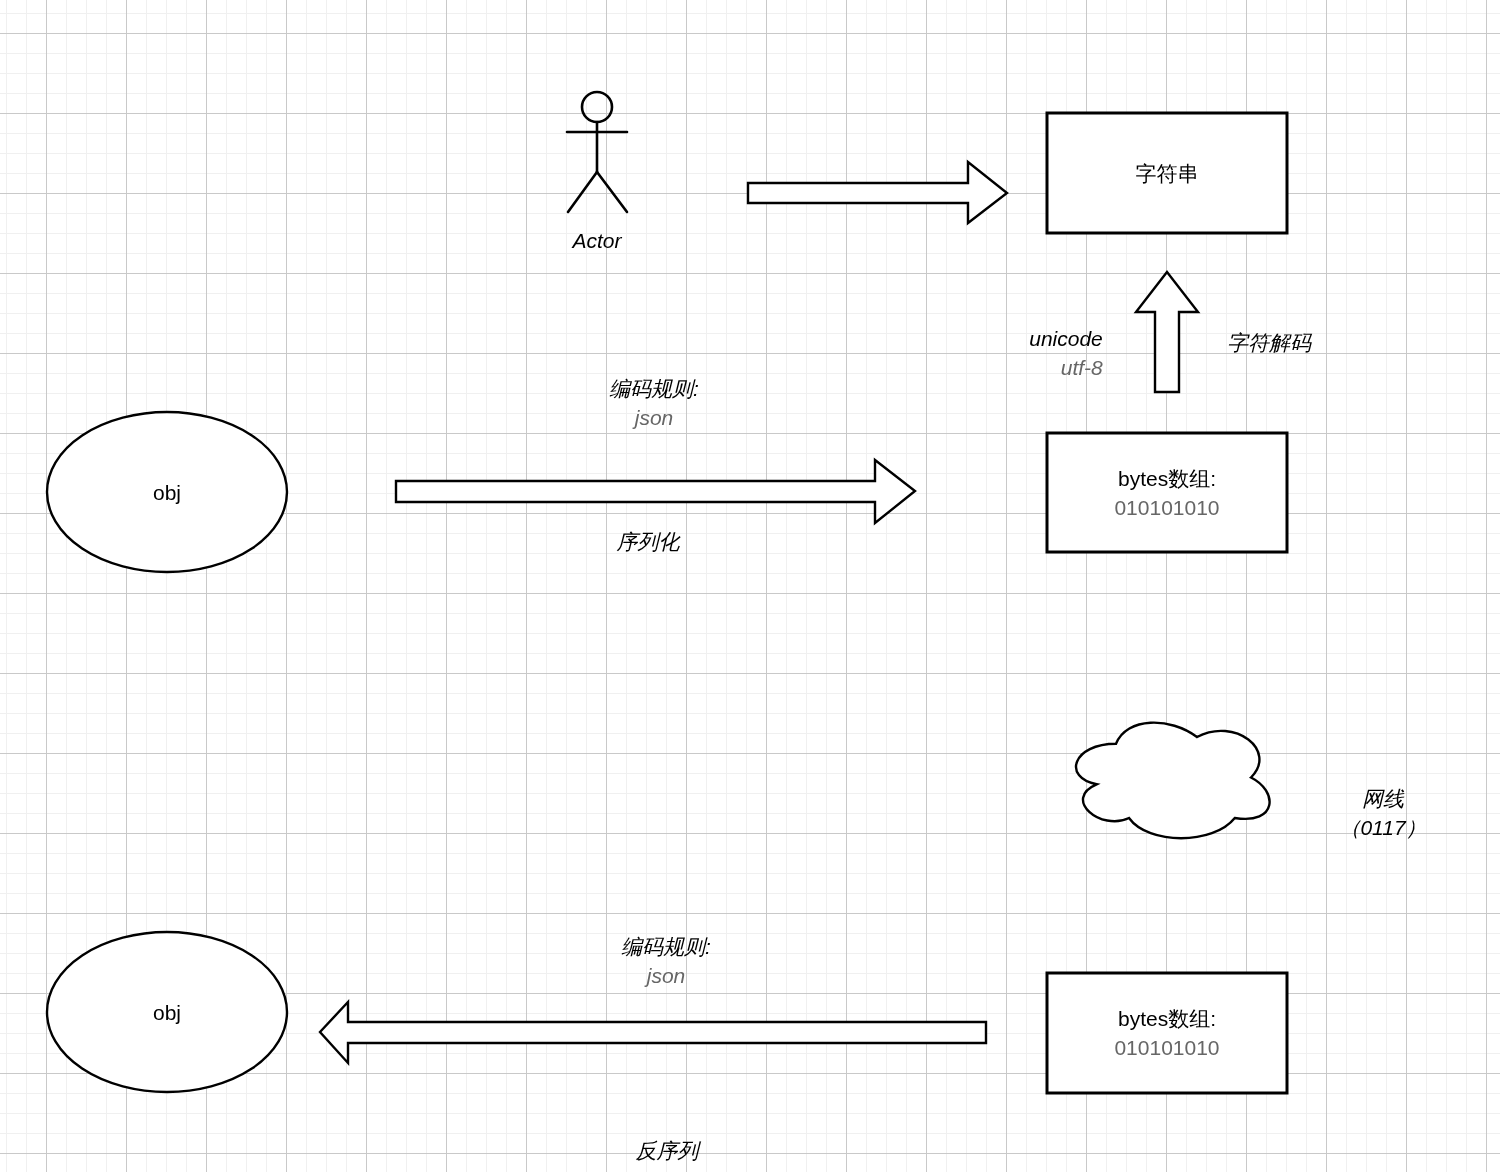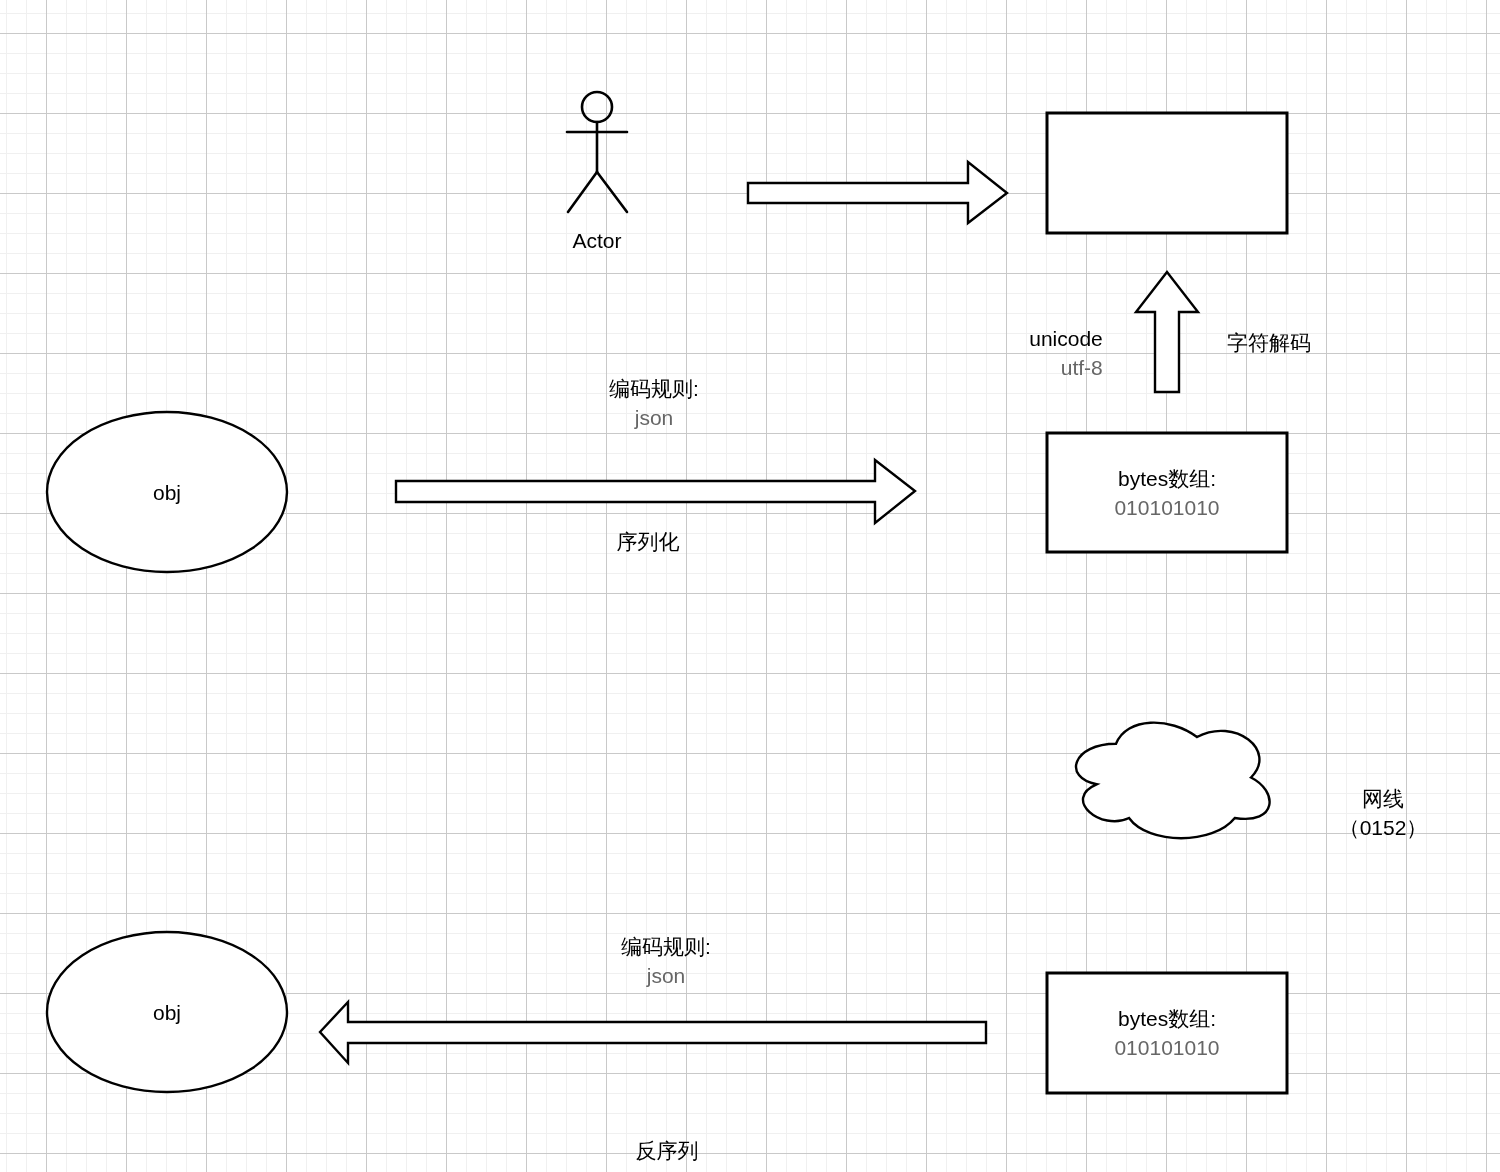--- a/index.html
+++ b/index.html
@@ -43,20 +43,21 @@
     stroke-linecap: round;
   }
   .lbl {
     position: absolute;
     transform: translateX(-50%);
     text-align: center;
     font-size: 21px;
     line-height: 29px;
     color: #000000;
     white-space: nowrap;
+    font-style: italic;
   }
   .boxlbl {
     position: absolute;
     display: flex;
     flex-direction: column;
     align-items: center;
     justify-content: center;
     text-align: center;
     font-size: 21px;
     line-height: 29px;
@@ -103,20 +104,23 @@
              C 1072.8 743.8 1062 777.5 1096.6 784.3
              C 1062 799.1 1100.9 831.5 1129 818
              C 1148.4 845 1213.2 845 1234.8 818
              C 1278 824.8 1278 791 1251 777.5
              C 1278 750.5 1234.8 716.8 1197 737
              C 1170 716.8 1126.8 716.8 1116 743.8 Z"></path>
   </svg>
 
   <div class="lbl" style="left:597px; top:226px;">Actor</div>
 
+  <div class="boxlbl" style="left:1047px; top:113px; width:240px; height:120px;">
+    <span>字符串</span>
+  </div>
 
   <div class="lbl" style="left:1066px; top:324px;text-align:right;">
     <div>unicode</div>
     <div class="gray">utf-8</div>
   </div>
 
   <div class="lbl" style="left:1269px; top:328px;">字符解码</div>
 
   <div class="boxlbl" style="left:1047px; top:433px; width:240px; height:119px;">
     <div>bytes数组:</div>
@@ -129,21 +133,21 @@
 
   <div class="lbl" style="left:654px; top:374px;">
     <div>编码规则:</div>
     <div class="gray">json</div>
   </div>
 
   <div class="lbl" style="left:648px; top:527px;">序列化</div>
 
   <div class="lbl" style="left:1383px; top:784px;">
     <div>网线</div>
-    <div>（0152）</div>
+    <div>（0117）</div>
   </div>
 
   <div class="boxlbl" style="left:47px; top:932px; width:240px; height:160px;">
     <span>obj</span>
   </div>
 
   <div class="lbl" style="left:666px; top:932px;">
     <div>编码规则:</div>
     <div class="gray">json</div>
   </div>

